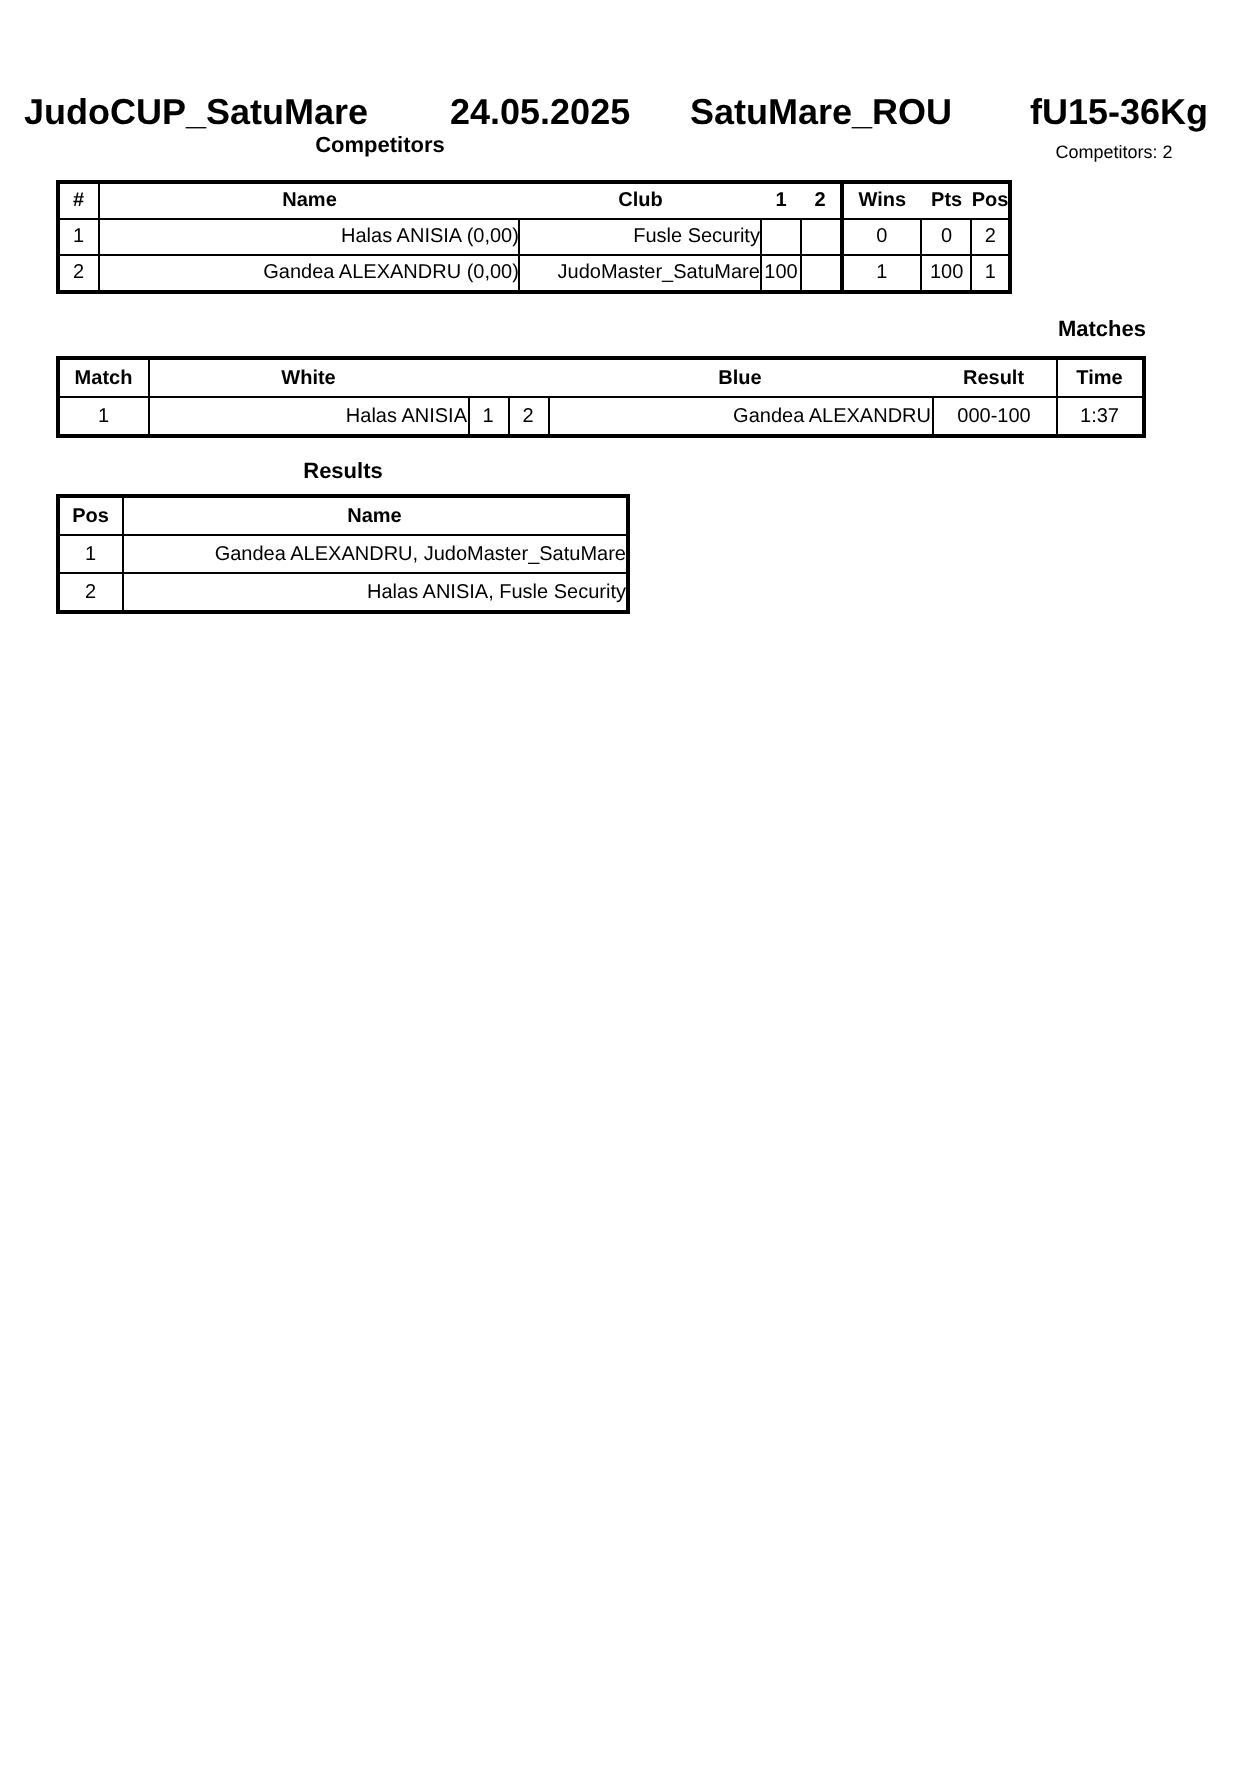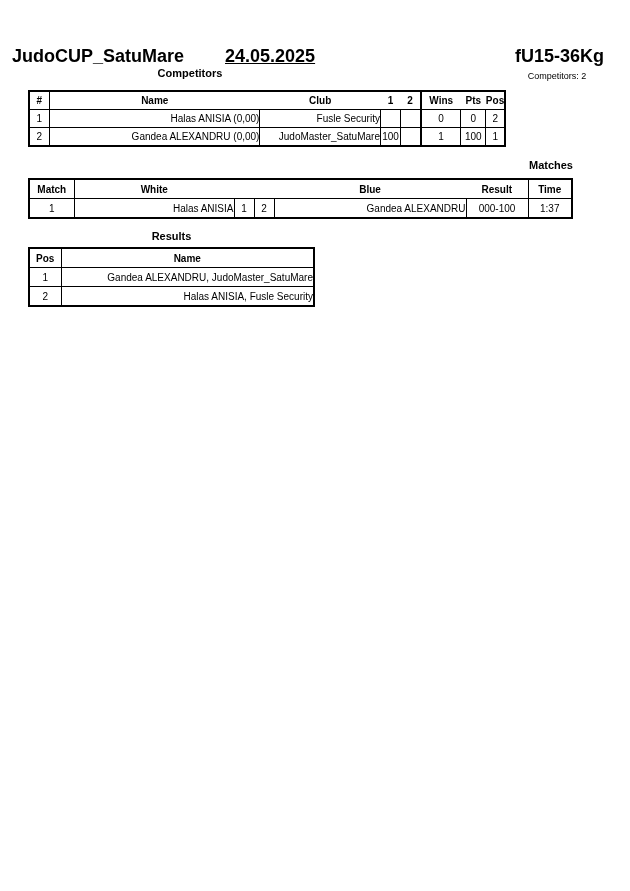--- a/index.html
+++ b/index.html
@@ -3,21 +3,21 @@
 <meta charset="utf-8">
 <style>
   html,body { margin:0; padding:0; background:#fff; }
   .page {
     position:relative; width:630px; height:891px; background:#ffffff;
     font-family:"Liberation Sans", sans-serif; color:#000; overflow:hidden;
   }
   .title { position:absolute; top:46px; left:0; width:630px; height:20px;
            font-size:18px; font-weight:bold; }
   .title span { position:absolute; top:0; white-space:nowrap; }
-  .tp0 { left:12px; } .tp1 { left:225px;text-decoration:underline; } .tp2 { left:345px; } .tp3 { left:515px; }
+  .tp0 { left:12px; } .tp1 { left:225px; } .tp2 { left:345px; } .tp3 { left:515px; }
 
   .subhead { position:absolute; font-size:11px; font-weight:bold; text-align:center; }
   .competitors-heading { top:67px; left:20px; width:340px; }
   .matches-heading    { top:159px; left:28px; width:545px;text-align:right; }
   .results-heading    { top:230px; left:28px; width:287px; }
   .count-label { position:absolute; top:71px; left:492px; width:130px;
                  text-align:center; font-size:9px; }
 
   table { position:absolute; border-collapse:collapse; table-layout:fixed;
           background:#fff; font-size:10px; border:2px solid #000; }
@@ -47,20 +47,21 @@
   .results thead th.hsep { border-right:1px solid #000; }
 </style>
 </head>
 <body>
 
 <div class="page">
 
   <div class="title">
     <span class="tp0">JudoCUP_SatuMare</span>
     <span class="tp1">24.05.2025</span>
+    <span class="tp2">SatuMare_ROU</span>
     <span class="tp3">fU15-36Kg</span>
   </div>
 
   <div class="subhead competitors-heading">Competitors</div>
   <div class="count-label">Competitors: 2</div>
 
   <table class="competitors">
     <colgroup>
       <col style="width:20px">
         <col style="width:210px">

